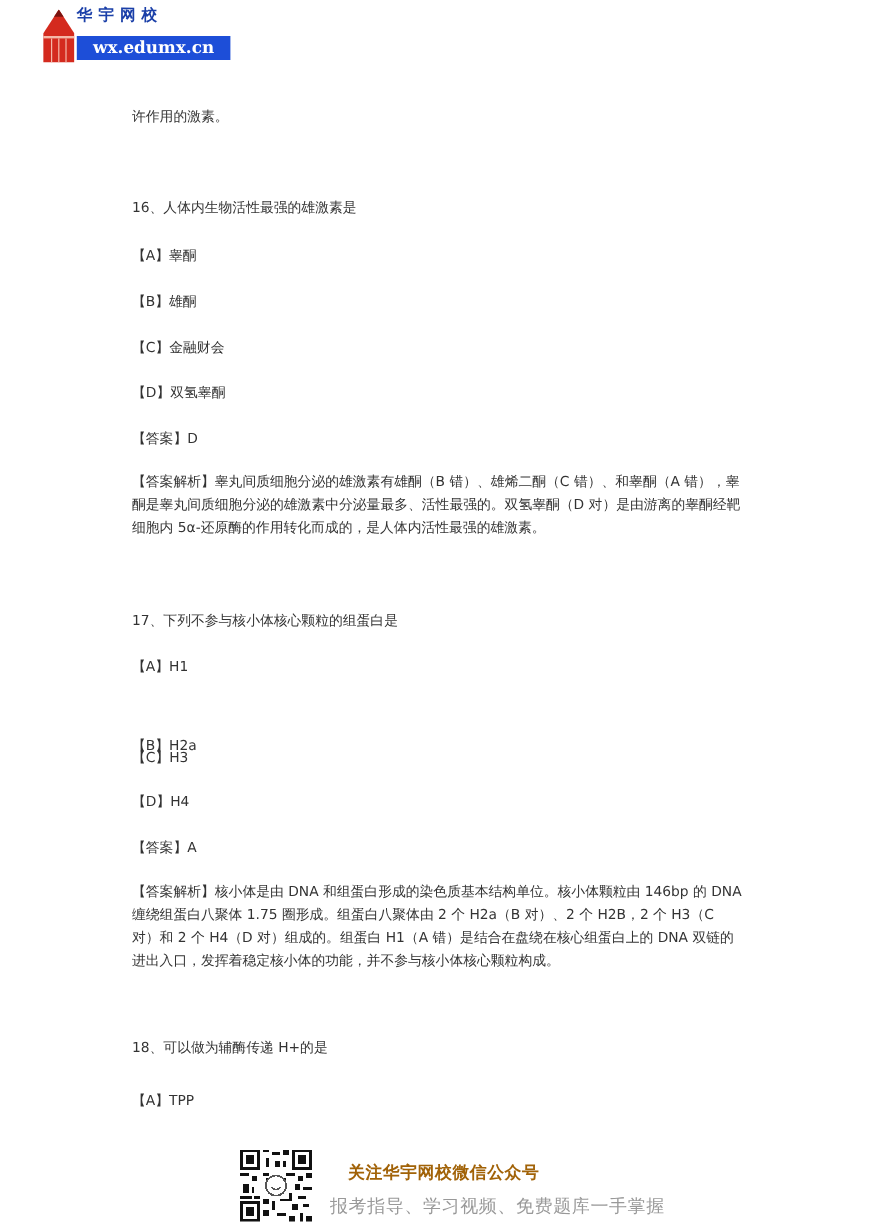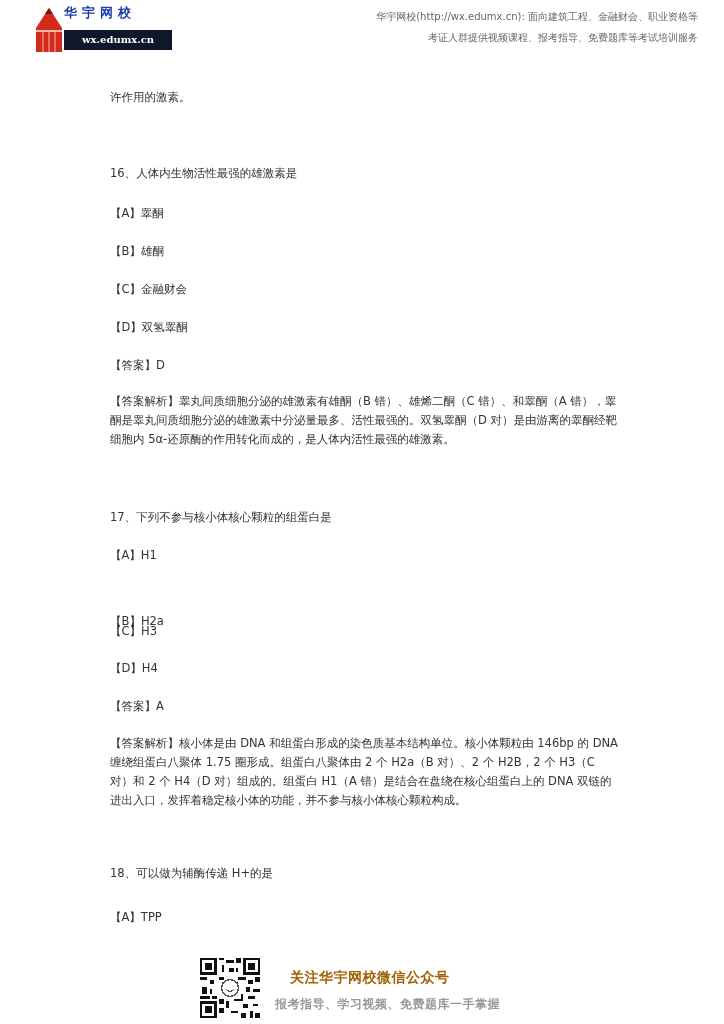--- a/index.html
+++ b/index.html
@@ -3,53 +3,49 @@
 <meta charset="utf-8">
 <style>
   html, body { margin: 0; padding: 0; background: #ffffff; }
   body { width: 724px; height: 1024px; position: relative; overflow: hidden;
          font-family: "DejaVu Sans", "Liberation Sans", sans-serif; color: #222; }
   .header { position: absolute; left: 0; top: 0; width: 724px; height: 56px; }
   .logo { position: absolute; left: 34px; top: 4px; width: 136px; height: 48px; }
   .pencil { position: absolute; left: 2px; top: 4px; width: 26px; height: 44px; }
   .logo-cn { position: absolute; left: 30px; top: 0px; font-family: "DejaVu Serif", serif;
              font-weight: bold; font-size: 13px; color: #1a3fa8; letter-spacing: 5px; white-space: nowrap; }
-  .logo-url { position: absolute; left: 30px; top: 26px; width: 108px; height: 20px; background: #0f172a;
-              color: #fff; font-family: "DejaVu Serif", serif; font-size: 10px; line-height: 20px;
+  .logo-url { position: absolute; left: 30px; top: 26px; width: 128px; height: 20px; background: #1d4ed8;
+              color: #fff; font-family: "DejaVu Serif", serif; font-size: 14px; line-height: 20px;
               text-align: center; font-weight: bold; }
   .header-text { position: absolute; right: 26px; top: 6px; text-align: right; font-size: 10px;
                  color: #666; line-height: 21px; font-family: "DejaVu Sans", sans-serif; }
   .content { position: absolute; left: 110px; top: 0; width: 510px; font-size: 11.5px; color: #333; }
   .line { position: absolute; left: 0; white-space: nowrap; }
   .para { position: absolute; left: 0; width: 510px; line-height: 19px; }
   .opt { position: absolute; left: 0; white-space: nowrap; }
   .footer { position: absolute; left: 200px; top: 958px; width: 320px; height: 60px; }
   .qr { position: absolute; left: 0; top: 0; width: 60px; height: 60px; }
   .footer-title { position: absolute; left: 90px; top: 11px; font-size: 14px; font-weight: bold; color: #a16207; white-space: nowrap; letter-spacing: 0.5px; }
-  .footer-sub { position: absolute; left: 75px; top: 38px; font-size: 12px; color: #999; white-space: nowrap; letter-spacing: 0.5px; font-weight: bold; }
+  .footer-sub { position: absolute; left: 75px; top: 38px; font-size: 15px; color: #999; white-space: nowrap; letter-spacing: 0.5px; }
 </style>
 </head>
 <body>
 
 <div class="header">
   <div class="logo">
     <svg class="pencil" viewBox="0 0 26 44">
       <polygon points="13,0 26,20 26,44 0,44 0,20" fill="#d42a1e"></polygon>
       <polygon points="13,0 17,6 9,6" fill="#7a1410"></polygon>
       <rect x="0" y="22" width="26" height="2" fill="#f4b8a8"></rect>
       <line x1="7" y1="24" x2="7" y2="44" stroke="#f4b8a8" stroke-width="1"></line>
       <line x1="13" y1="24" x2="13" y2="44" stroke="#f4b8a8" stroke-width="1"></line>
       <line x1="19" y1="24" x2="19" y2="44" stroke="#f4b8a8" stroke-width="1"></line>
     </svg>
     <div class="logo-cn">华宇网校</div>
     <div class="logo-url">wx.edumx.cn</div>
-  </div>
-  <div class="header-text">
-    <div>华宇网校(http://wx.edumx.cn): 面向建筑工程、金融财会、职业资格等</div>
-    <div>考证人群提供视频课程、报考指导、免费题库等考试培训服务</div>
   </div>
 </div>
 
 <div class="content">
   <div class="line" style="top:90px">许作用的激素。</div>
 
   <div class="line" style="top:166px">16、人体内生物活性最强的雄激素是</div>
   <div class="opt" style="top:206px">【A】睾酮</div>
   <div class="opt" style="top:244px">【B】雄酮</div>
   <div class="opt" style="top:282px">【C】金融财会</div>

